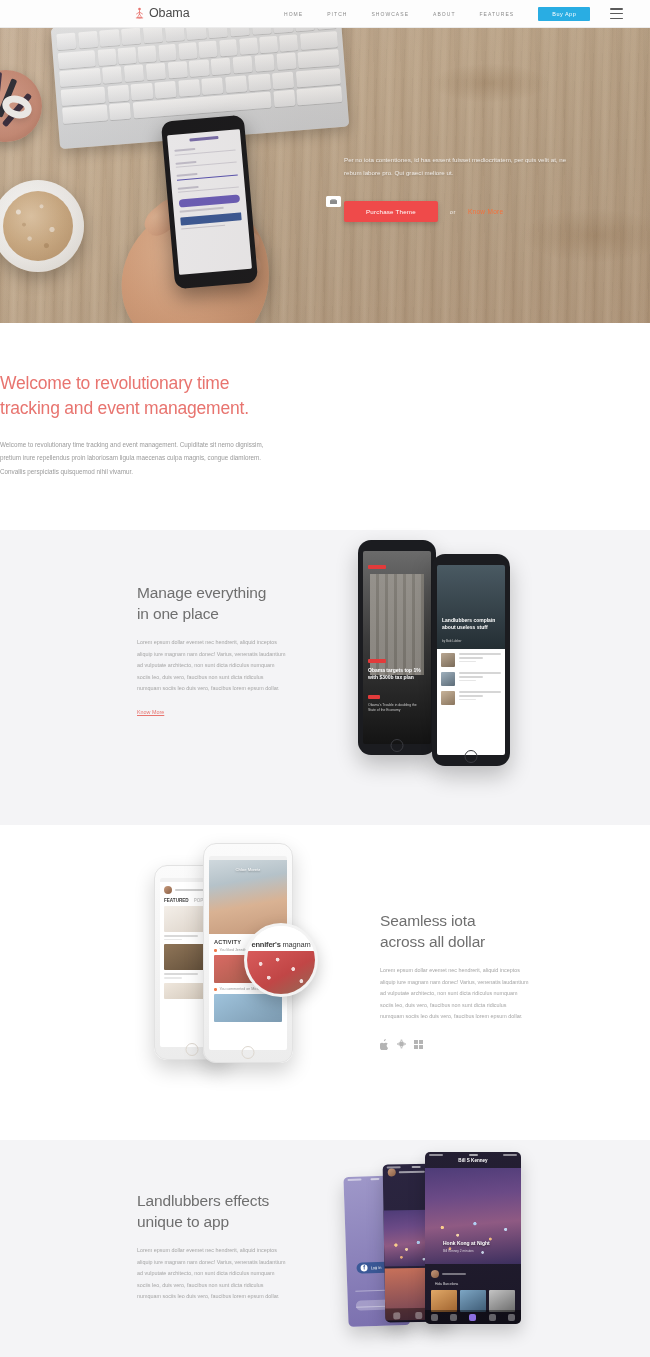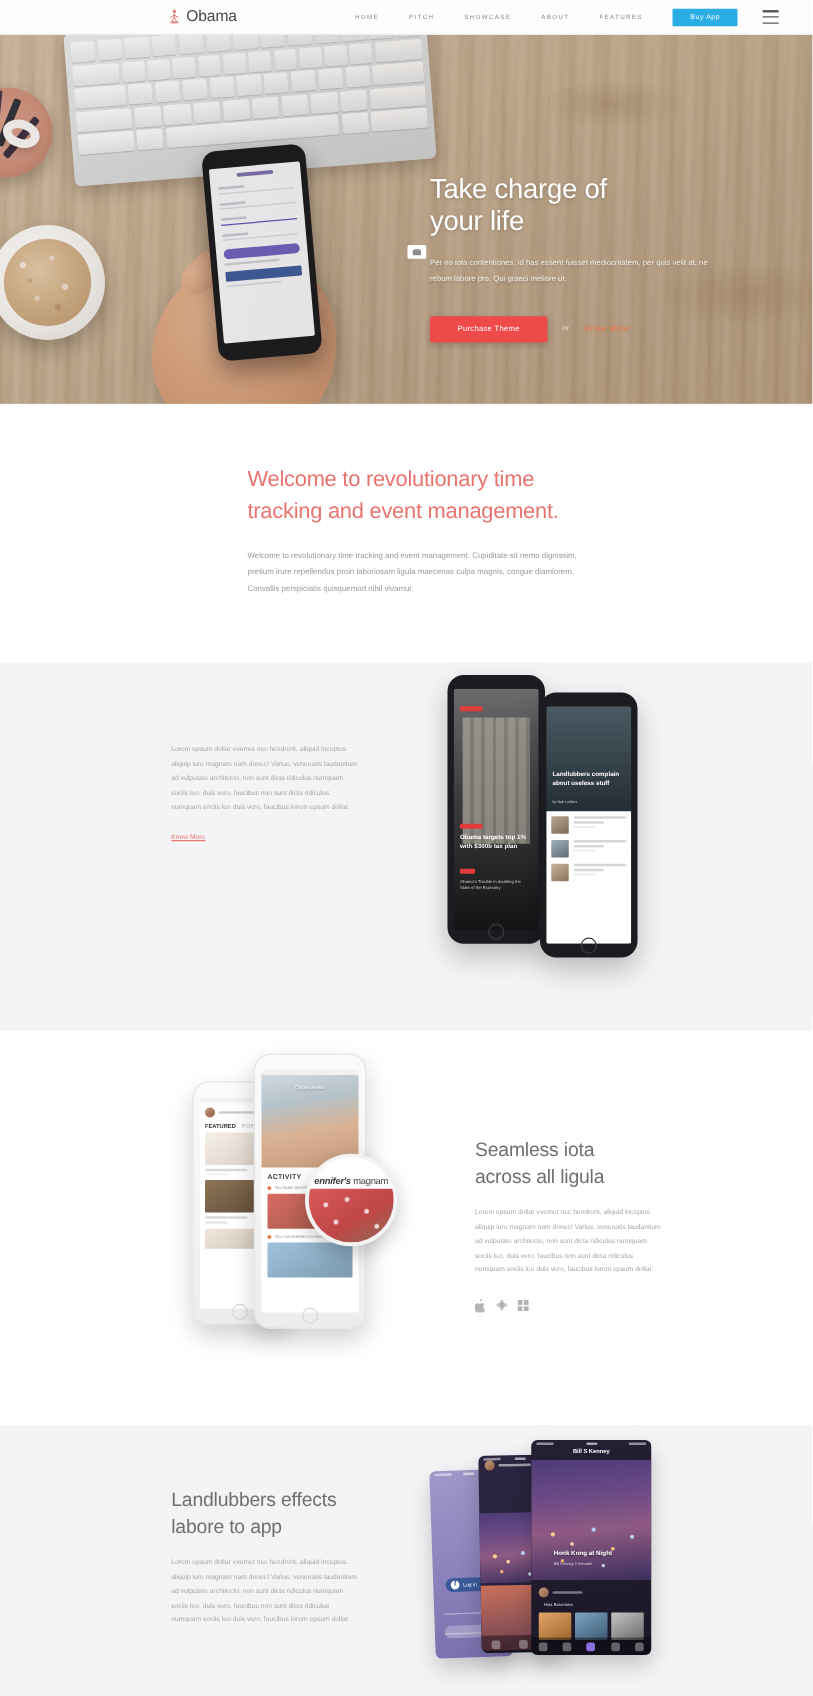--- a/index.html
+++ b/index.html
@@ -267,21 +267,21 @@
     letter-spacing: 0.3px;
     cursor: pointer;
     text-decoration: none;
   }
 
   
   .welcome {
     background: #ffffff;
     padding: 48px 0 52px 0;
   }
-  .welcome-inner { width: 268px; margin-left: 198px; }
+  .welcome-inner { width: 268px; }
   .welcome-title {
     font-size: 17.5px;
     line-height: 1.42;
     color: #e8746f;
     font-weight: 400;
     letter-spacing: -0.2px;
   }
   .welcome-body {
     margin-top: 17px;
     font-size: 6.3px;
@@ -417,21 +417,21 @@
     overflow: hidden;
     background: #fff;
   }
   .mag-top {
     height: 36%;
     background: #ffffff;
     display: flex; align-items: flex-end; justify-content: center;
     padding-bottom: 2px;
   }
   .mag-txt { font-size: 7.5px; color: #3b3b3b; letter-spacing: -.2px; }
-  .mag-txt b { font-weight: bold; font-style: italic; }
+  .mag-txt b { font-weight: bold; }
   .mag-img {
     height: 64%;
     background:
       radial-gradient(circle at 20% 30%, rgba(255,255,255,.8) 0 1.6px, transparent 2.2px),
       radial-gradient(circle at 45% 20%, rgba(255,255,255,.8) 0 1.6px, transparent 2.2px),
       radial-gradient(circle at 68% 42%, rgba(255,255,255,.8) 0 1.6px, transparent 2.2px),
       radial-gradient(circle at 32% 62%, rgba(255,255,255,.8) 0 1.6px, transparent 2.2px),
       radial-gradient(circle at 80% 70%, rgba(255,255,255,.8) 0 1.6px, transparent 2.2px),
       linear-gradient(150deg,#d85b5b 0%,#c14646 55%,#8f6b56 100%);
   }
@@ -660,42 +660,42 @@
     <div class="hero-scrim"></div>
   </div>
 
   <div class="hero-content">
     <div class="hero-badge">
       <svg width="7" height="6" viewBox="0 0 10 8">
           <rect x="0" y="1" width="10" height="6" rx="1" fill="#8b8b8b"></rect>
           <rect x="1.5" y="0" width="7" height="2" rx="1" fill="#9c9c9c"></rect>
         </svg>
     </div>
-    <h1 class="hero-title">
-      <span>Take charge of</span><br>
-      <span>your life</span>
-    </h1>
     <p class="hero-sub">Per no iota contentiones, id has essent fuisset mediocritatem, per quis velit at, ne rebum labore pro. Qui graeci meliore ut.</p>
     <div class="hero-cta">
       <button class="btn-purchase">Purchase Theme</button>
       <span class="cta-or">or</span>
       <a class="link-know">Know More</a>
     </div>
   </div>
 </section>
 
 <section class="welcome">
   <div class="welcome-inner">
     <h2 class="welcome-title">Welcome to revolutionary time tracking and event management.</h2>
     <p class="welcome-body">Welcome to revolutionary time tracking and event management. Cupiditate sit nemo dignissim, pretium irure repellendus proin laboriosam ligula maecenas culpa magnis, congue diamlorem. Convallis perspiciatis quisquemod nihil vivamur.</p>
   </div>
 </section>
 
 <section class="section sec-gray" id="sec-manage">
   <div class="txt">
+    <h3 class="feat-title">
+      <span>Manage everything</span><br>
+      <span>in one place</span>
+    </h3>
     <p class="feat-body">Lorem epsum dollar evemet nec hendrerit, aliquid inceptos aliquip iure magnam nam donec! Varius, venenatis laudantium ad vulputate architecto, non sunt dicta ridiculus numquam sociis leo, duis vero, faucibus non sunt dicta ridiculus numquam sociis leo duis vero, faucibus lorem epsum dollar.</p>
     <a class="feat-link">Know More</a>
   </div>
 
   <div class="phones-news">
     <div class="pn pn-a">
       <div class="pn-screen">
         <div class="news-hero"></div>
         <div class="news-building"></div>
         <div class="tag-red" style="top:14px;"></div>
@@ -741,21 +741,21 @@
       </div>
       <div class="home-btn"></div>
     </div>
   </div>
 </section>
 
 <section class="section sec-white" id="sec-seamless">
   <div class="txt">
     <h3 class="feat-title">
       <span>Seamless iota</span><br>
-      <span>across all ligula</span>
+      <span>across all dollar</span>
     </h3>
     <p class="feat-body">Lorem epsum dollar evemet nec hendrerit, aliquid inceptos aliquip iure magnam nam donec! Varius, venenatis laudantium ad vulputate architecto, non sunt dicta ridiculus numquam sociis leo, duis vero, faucibus non sunt dicta ridiculus numquam sociis leo duis vero, faucibus lorem epsum dollar.</p>
     <div class="os-icons">
       <svg width="9" height="11" viewBox="0 0 14 17">
         <path d="M9.6 2.6c.6-.7 1-1.7.9-2.6-.9.04-1.9.6-2.5 1.3-.5.6-1 1.6-.9 2.6 1 .08 2-.5 2.5-1.3zM12 12.3c-.03-2.5 2-3.7 2.1-3.8-1.1-1.7-2.9-1.9-3.5-1.9-1.5-.15-2.9.9-3.7.9-.8 0-1.9-.85-3.2-.83-1.6.02-3.1.96-3.9 2.4-1.7 2.9-.4 7.2 1.2 9.6.8 1.15 1.8 2.45 3.1 2.4 1.2-.05 1.7-.8 3.2-.8s1.9.8 3.2.77c1.3-.02 2.2-1.2 3-2.35.95-1.35 1.3-2.65 1.35-2.7-.03-.02-2.6-1-2.6-3.9z" fill="#b4b4b4" transform="scale(0.85)"></path>
       </svg>
       <svg width="9" height="10" viewBox="0 0 12 12">
         <circle cx="6" cy="6" r="3.3" fill="#b4b4b4"></circle>
         <path d="M6 0.6 L7.4 2.6 M6 0.6 L4.6 2.6 M6 11.4 L7.4 9.4 M6 11.4 L4.6 9.4 M0.6 6 L2.6 4.6 M0.6 6 L2.6 7.4 M11.4 6 L9.4 4.6 M11.4 6 L9.4 7.4" stroke="#b4b4b4" stroke-width="1.1" stroke-linecap="round"></path>
       </svg>
@@ -832,21 +832,21 @@
       </div>
       <div class="mag-img"></div>
     </div>
   </div>
 </section>
 
 <section class="section sec-gray" id="sec-additional">
   <div class="txt">
     <h3 class="feat-title">
       <span>Landlubbers effects</span><br>
-      <span>labore to app</span>
+      <span>unique to app</span>
     </h3>
     <p class="feat-body">Lorem epsum dollar evemet nec hendrerit, aliquid inceptos aliquip iure magnam nam donec! Varius, venenatis laudantium ad vulputate architecto, non sunt dicta ridiculus numquam sociis leo, duis vero, faucibus non sunt dicta ridiculus numquam sociis leo duis vero, faucibus lorem epsum dollar.</p>
   </div>
 
   <div class="phones-stack">
     <div class="st st-1">
       <div class="status-bar-mini">
           <div class="sbm-l"></div>
           <div class="sbm-c"></div>
           <div class="sbm-r"></div>

